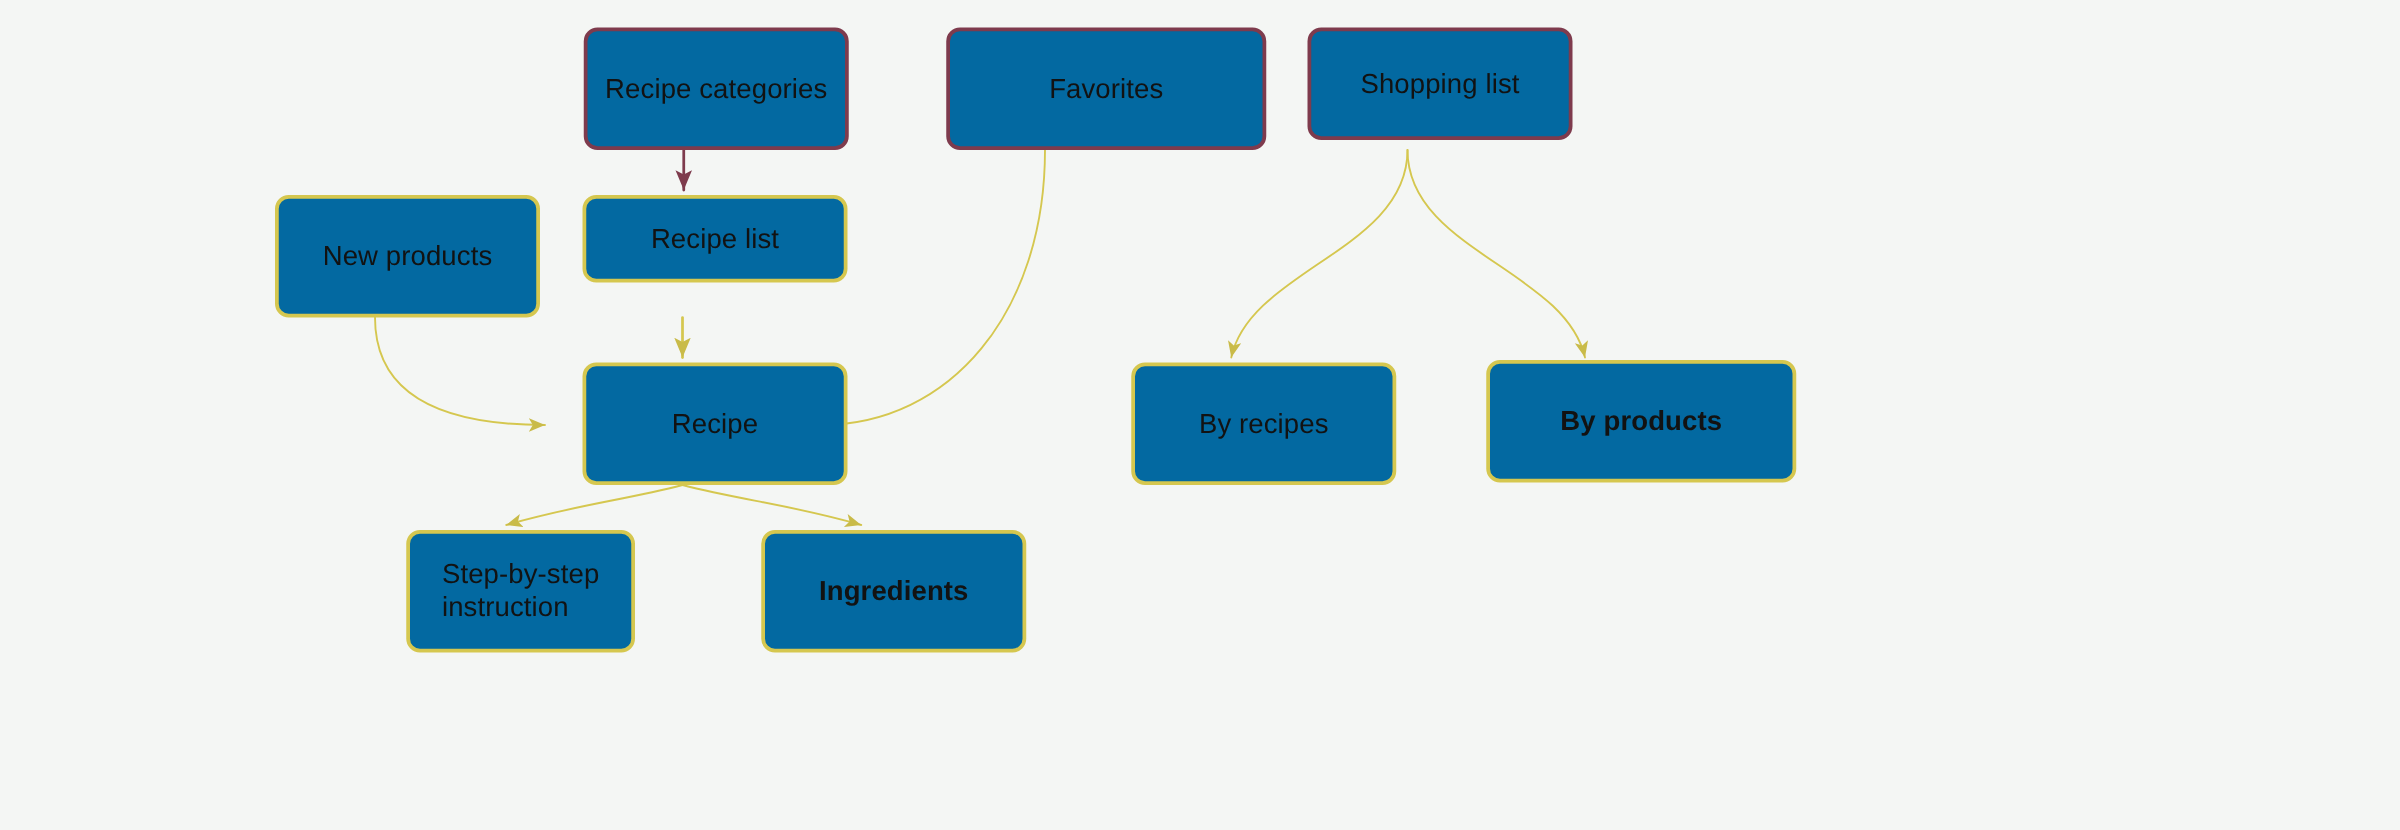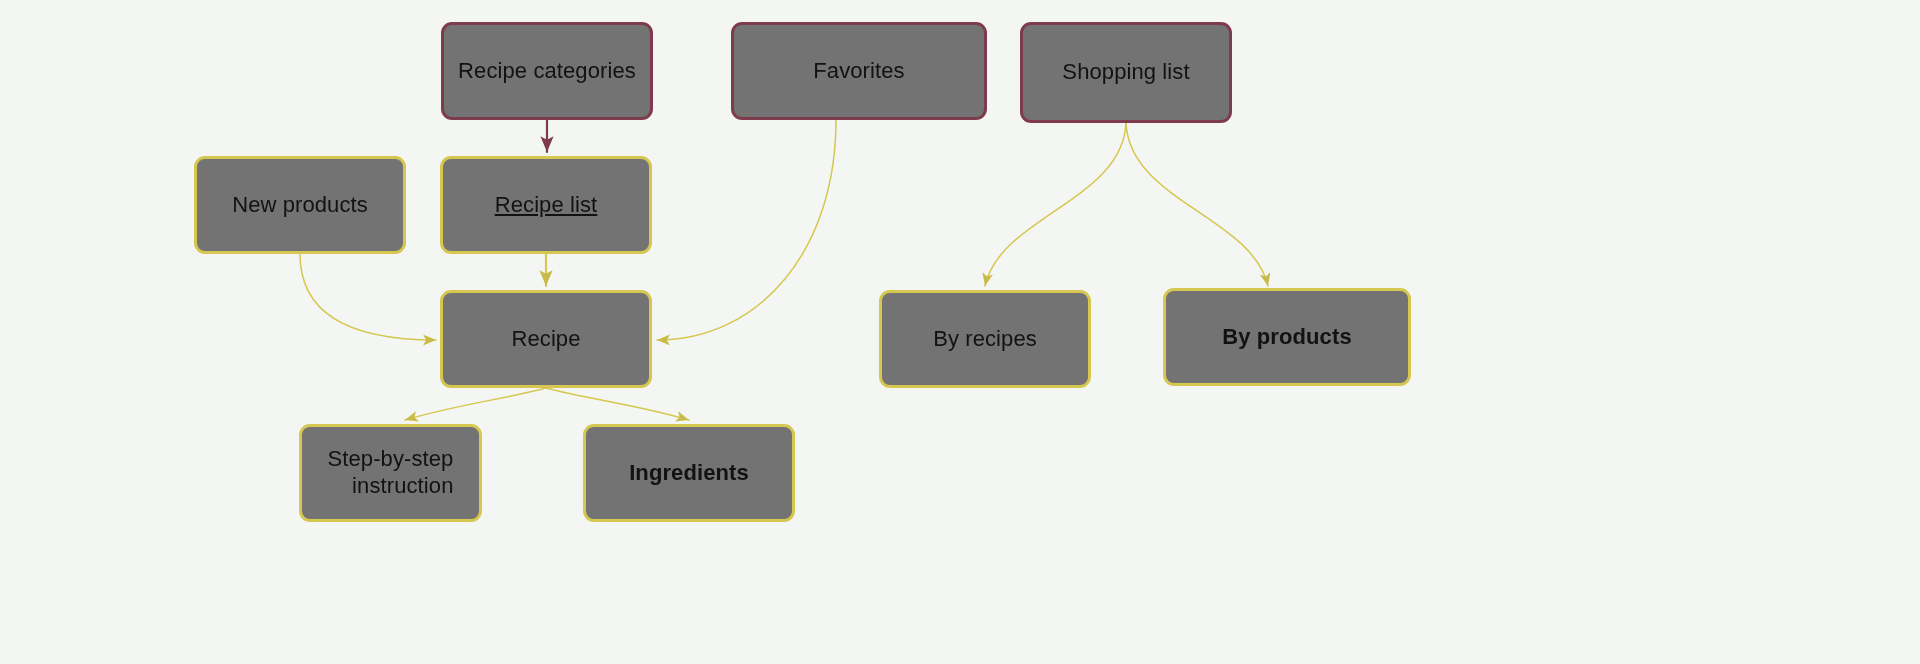--- a/index.html
+++ b/index.html
@@ -23,31 +23,32 @@
   svg#edges {
     position: absolute;
     left: 0; top: 0;
     width: 1920px;
     height: 664px;
     pointer-events: none;
   }
   .node {
     position: absolute;
     box-sizing: border-box;
-    background: #737373;
+    background: #0369a1;
     border-radius: 11px;
     display: flex;
     align-items: center;
     justify-content: center;
-    text-align: right;
+    text-align: left;
     color: #121212;
     font-size: 22px;
     line-height: 1.22;
     letter-spacing: .1px;
     z-index: 2;
+    margin-left: 26px;
   }
   .node.primary {
     border: 3.5px solid #7e3b4d;
   }
   .node.secondary {
     border: 3.5px solid #d5c74f;
   }
   .node .label {
     padding: 0 10px;
     white-space: pre-line;
@@ -80,27 +81,27 @@
         <path d="M 1126 120 C 1126 200, 1252 216, 1268 286" fill="none" stroke="#d5c74f" stroke-width="1.5" stroke-linecap="round" marker-end="url(#arrow-gold-thin)"></path>
       </g>
   </svg>
   <div id="node-layer">
       <div class="node primary" style="left: 441px; top: 22px; width: 212px; height: 98px;">
         <span class="label">Recipe categories</span>
       </div>
       <div class="node primary" style="left: 731px; top: 22px; width: 256px; height: 98px;">
         <span class="label">Favorites</span>
       </div>
-      <div class="node primary" style="left: 1020px; top: 22px; width: 212px; height: 101px;">
+      <div class="node primary" style="left: 1020px; top: 22px; width: 212px; height: 90px;">
         <span class="label">Shopping list</span>
       </div>
       <div class="node secondary" style="left: 194px; top: 156px; width: 212px; height: 98px;">
         <span class="label">New products</span>
       </div>
-      <div class="node secondary" style="left: 440px; top: 156px; width: 212px; height: 98px; text-decoration: underline;">
+      <div class="node secondary" style="left: 440px; top: 156px; width: 212px; height: 70px;">
         <span class="label">Recipe list</span>
       </div>
       <div class="node secondary" style="left: 440px; top: 290px; width: 212px; height: 98px;">
         <span class="label">Recipe</span>
       </div>
       <div class="node secondary" style="left: 879px; top: 290px; width: 212px; height: 98px;">
         <span class="label">By recipes</span>
       </div>
       <div class="node secondary" style="left: 1163px; top: 288px; width: 248px; height: 98px; font-weight: bold;">
         <span class="label">By products</span>

